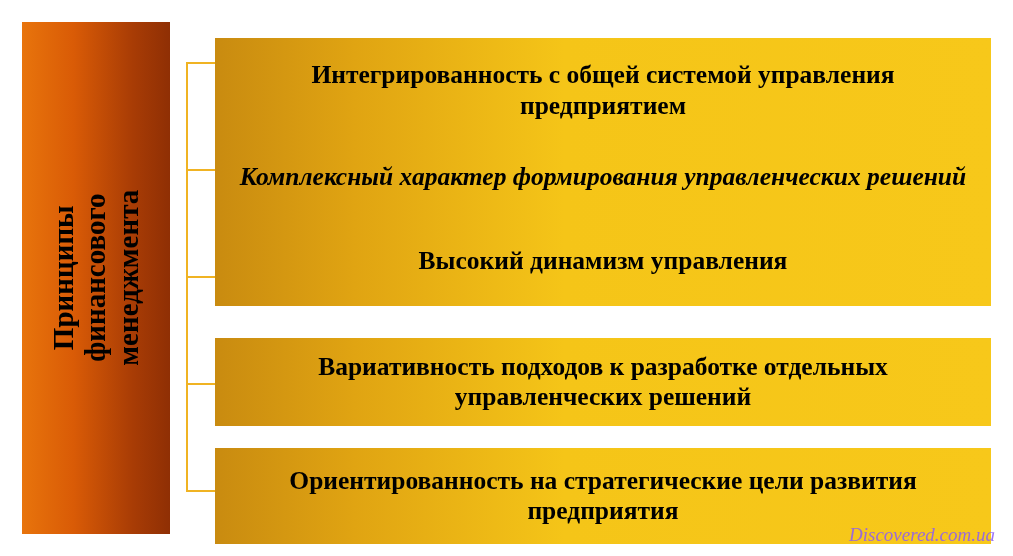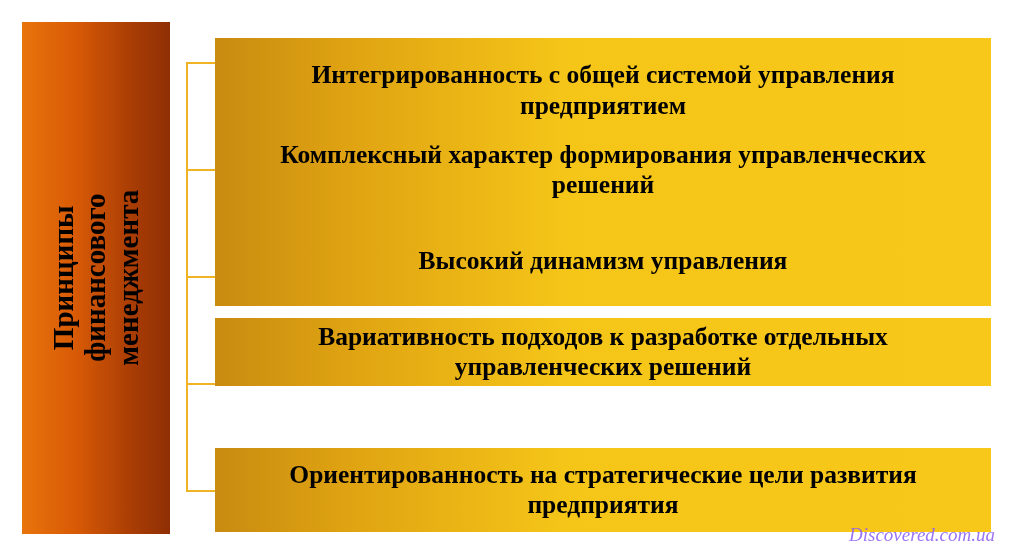--- a/index.html
+++ b/index.html
@@ -101,31 +101,31 @@
   <div class="connector-branch" style="top:62px;"></div>
   <div class="connector-branch" style="top:169px;"></div>
   <div class="connector-branch" style="top:276px;"></div>
   <div class="connector-branch" style="top:383px;"></div>
   <div class="connector-branch" style="top:490px;"></div>
 
   <div class="box" style="top:10px;  height:105px;margin-top:28px;">
     <div class="box-text">Интегрированность с общей системой управления предприятием</div>
   </div>
 
-  <div class="box" style="top:122px; height:96px;">
+  <div class="box" style="top:129px; height:96px;font-style:italic;">
     <div class="box-text">Комплексный характер формирования управленческих решений</div>
   </div>
 
   <div class="box" style="top:216px; height:90px;">
     <div class="box-text">Высокий динамизм управления</div>
   </div>
 
-  <div class="box" style="top:318px; height:68px;">
+  <div class="box" style="top:338px; height:88px;">
     <div class="box-text">Вариативность подходов к разработке отдельных управленческих решений</div>
   </div>
 
-  <div class="box" style="top:448px; height:84px;">
+  <div class="box" style="top:448px; height:96px;">
     <div class="box-text">Ориентированность на стратегические цели развития предприятия</div>
   </div>
 
   <div class="watermark">Discovered.com.ua</div>
 
 </div>
 
 </body></html>

